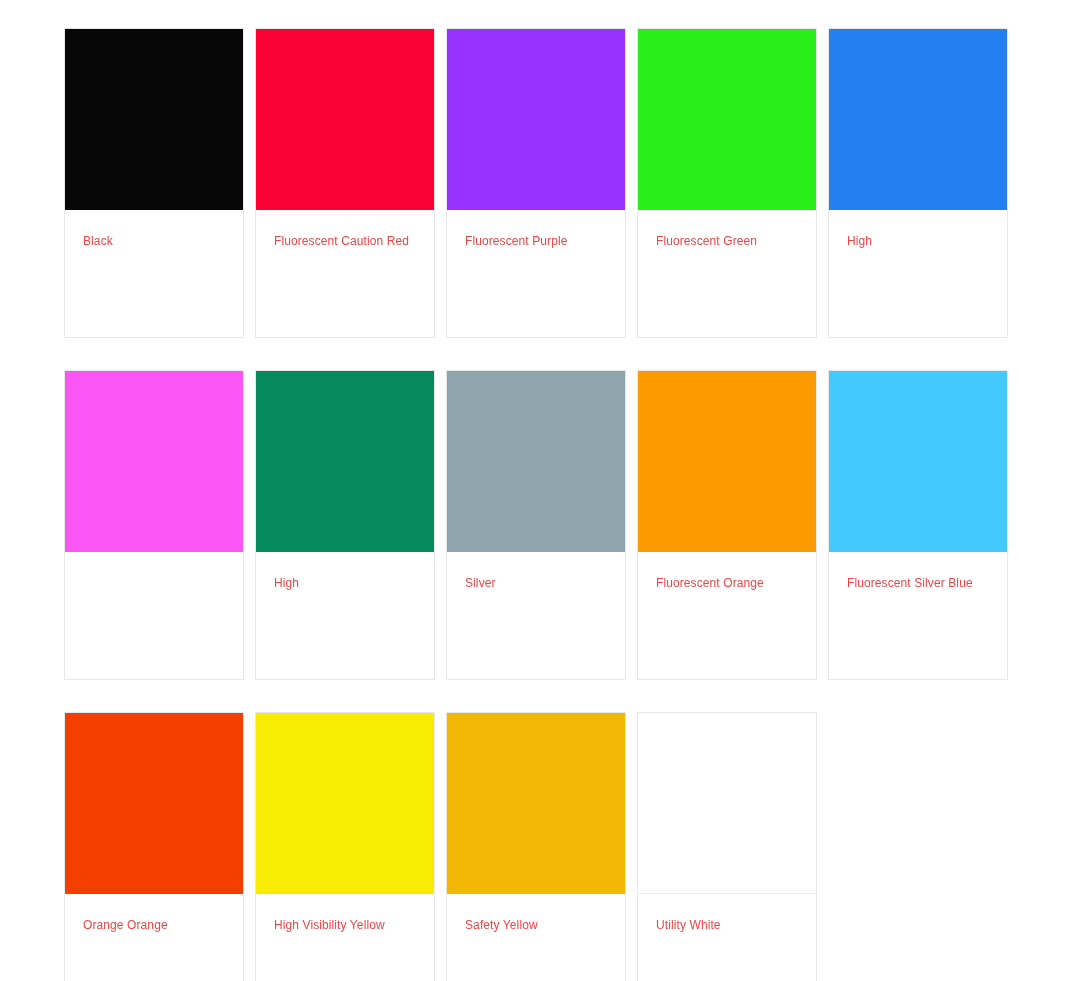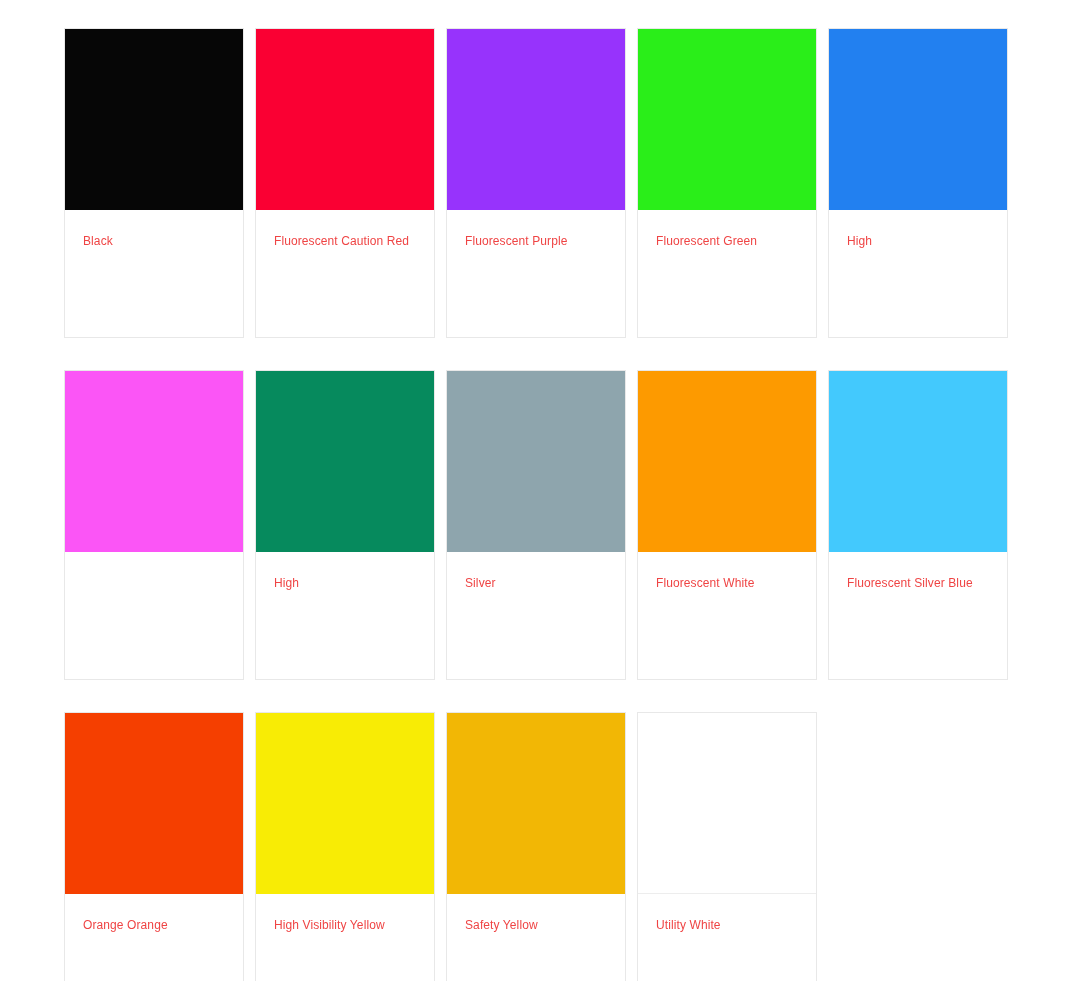--- a/index.html
+++ b/index.html
@@ -110,21 +110,21 @@
     </div>
     <div class="swatch-card">
       <div class="swatch-color" style="background-color: rgb(142, 165, 173);"></div>
       <div class="swatch-meta">
         <div class="swatch-name">Silver</div>
       </div>
     </div>
     <div class="swatch-card">
       <div class="swatch-color" style="background-color: rgb(253, 154, 0);"></div>
       <div class="swatch-meta">
-        <div class="swatch-name">Fluorescent White</div>
+        <div class="swatch-name">Fluorescent Orange</div>
       </div>
     </div>
     <div class="swatch-card">
       <div class="swatch-color" style="background-color: rgb(67, 201, 253);"></div>
       <div class="swatch-meta">
         <div class="swatch-name">Fluorescent Silver Blue</div>
       </div>
     </div>
     <div class="swatch-card">
       <div class="swatch-color" style="background-color: rgb(245, 63, 0);"></div>

